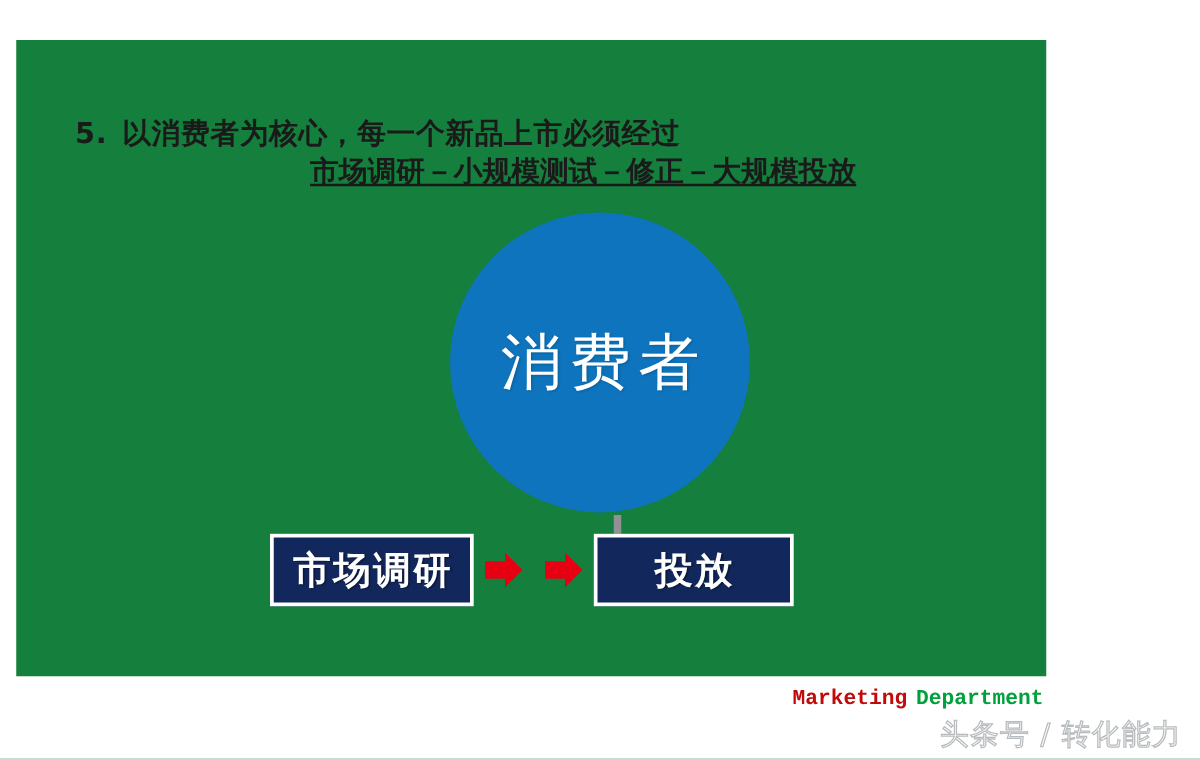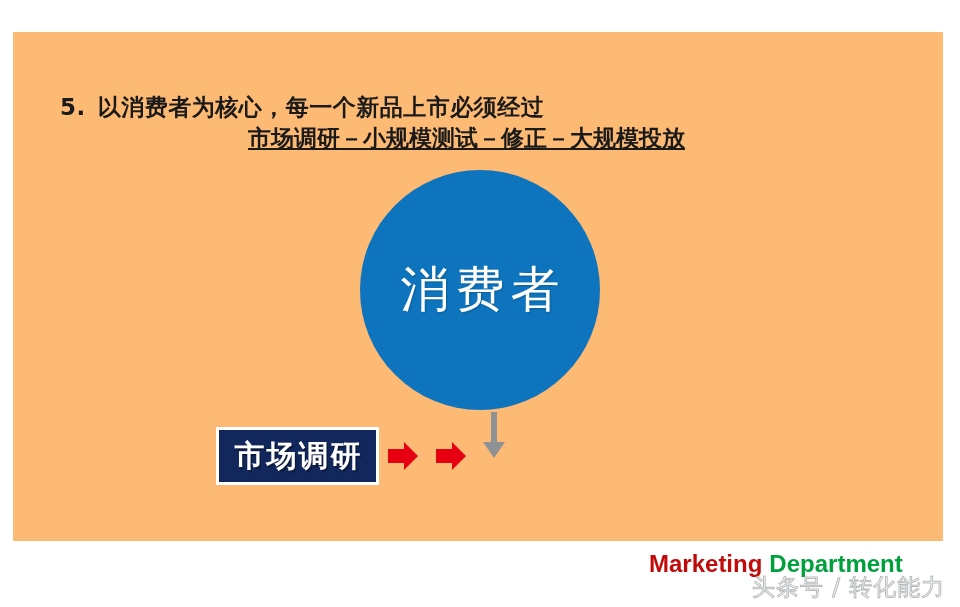--- a/index.html
+++ b/index.html
@@ -13,23 +13,23 @@
     font-family: "DejaVu Sans", "Liberation Sans", sans-serif;
     overflow: hidden;
     position: relative;
   }
 
   
   #slide {
     position: absolute;
     left: 13px;
     top: 32px;
-    width: 930px;
+    width: 824px;
     height: 509px;
-    background: #fdba74;
+    background: #15803d;
   }
 
   
   #heading {
     position: absolute;
     left: 47px;
     top: 60px;
     width: 830px;
   }
   .head-line {
@@ -135,26 +135,25 @@
     position: absolute;
     left: 0px;
     top: 546px;
     width: 960px;
     height: 61px;
   }
   #brand {
     position: absolute;
     left: 634px;
     top: 4px;
-    font-size: 24px;
+    font-size: 17px;
     font-weight: bold;
     letter-spacing: 0px;
     white-space: nowrap;
-    font-family: Liberation Sans, sans-serif;
-    margin-left: 15px;
+    font-family: Liberation Mono, monospace;
   }
   #brand .word-a { color: #c10a0a; }
   #brand .word-b { color: #00a03c; margin-left: 7px; }
   #watermark {
     position: absolute;
     left: 752px;
     top: 572px;
     font-size: 23px;
     letter-spacing: 1px;
     color: rgba(0,0,0,0.0);
@@ -199,20 +198,23 @@
       </svg>
     </div>
 
 
     <div class="proc-arrow">
       <svg width="34" height="34" viewBox="0 0 34 34" aria-hidden="true">
         <path d="M2 10 H18 V3 L32 17 L18 31 V24 H2 Z" fill="#e60012"></path>
       </svg>
     </div>
 
+    <div class="proc-box b3">
+      <span class="proc-label">投放</span>
+    </div>
 
   </div>
 
 </div>
 
 <div id="footer">
   <div id="brand">
     <span class="word-a">Marketing</span><span class="word-b">Department</span>
   </div>
 </div>

